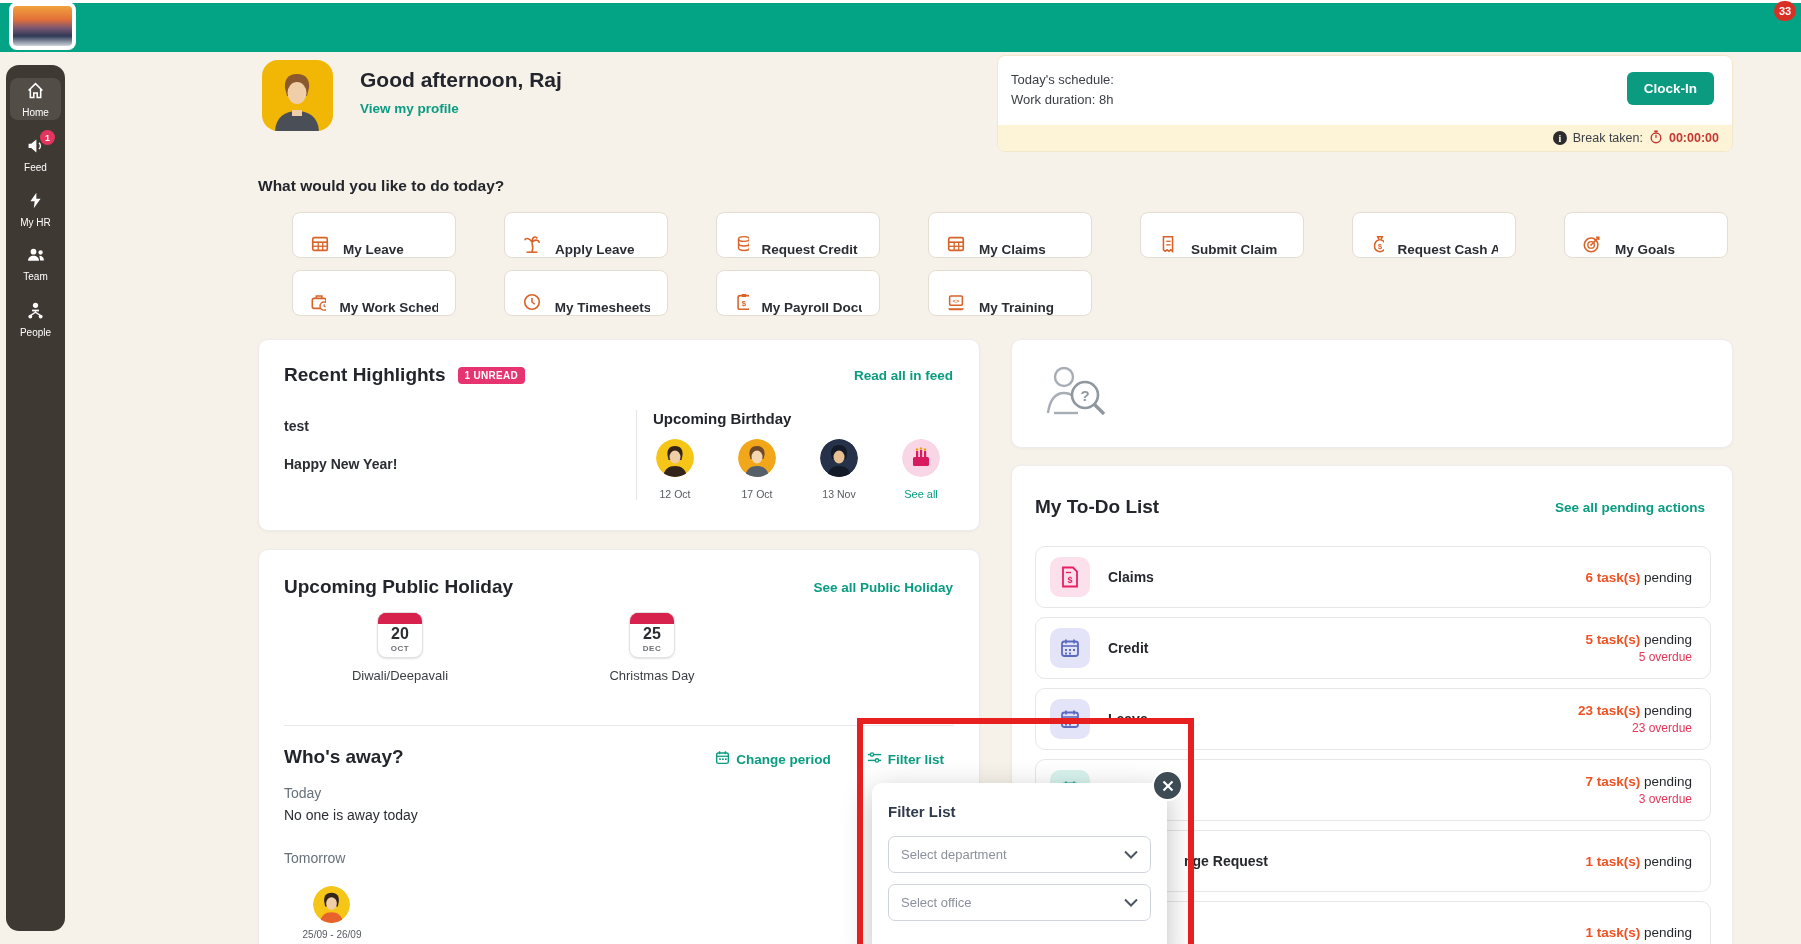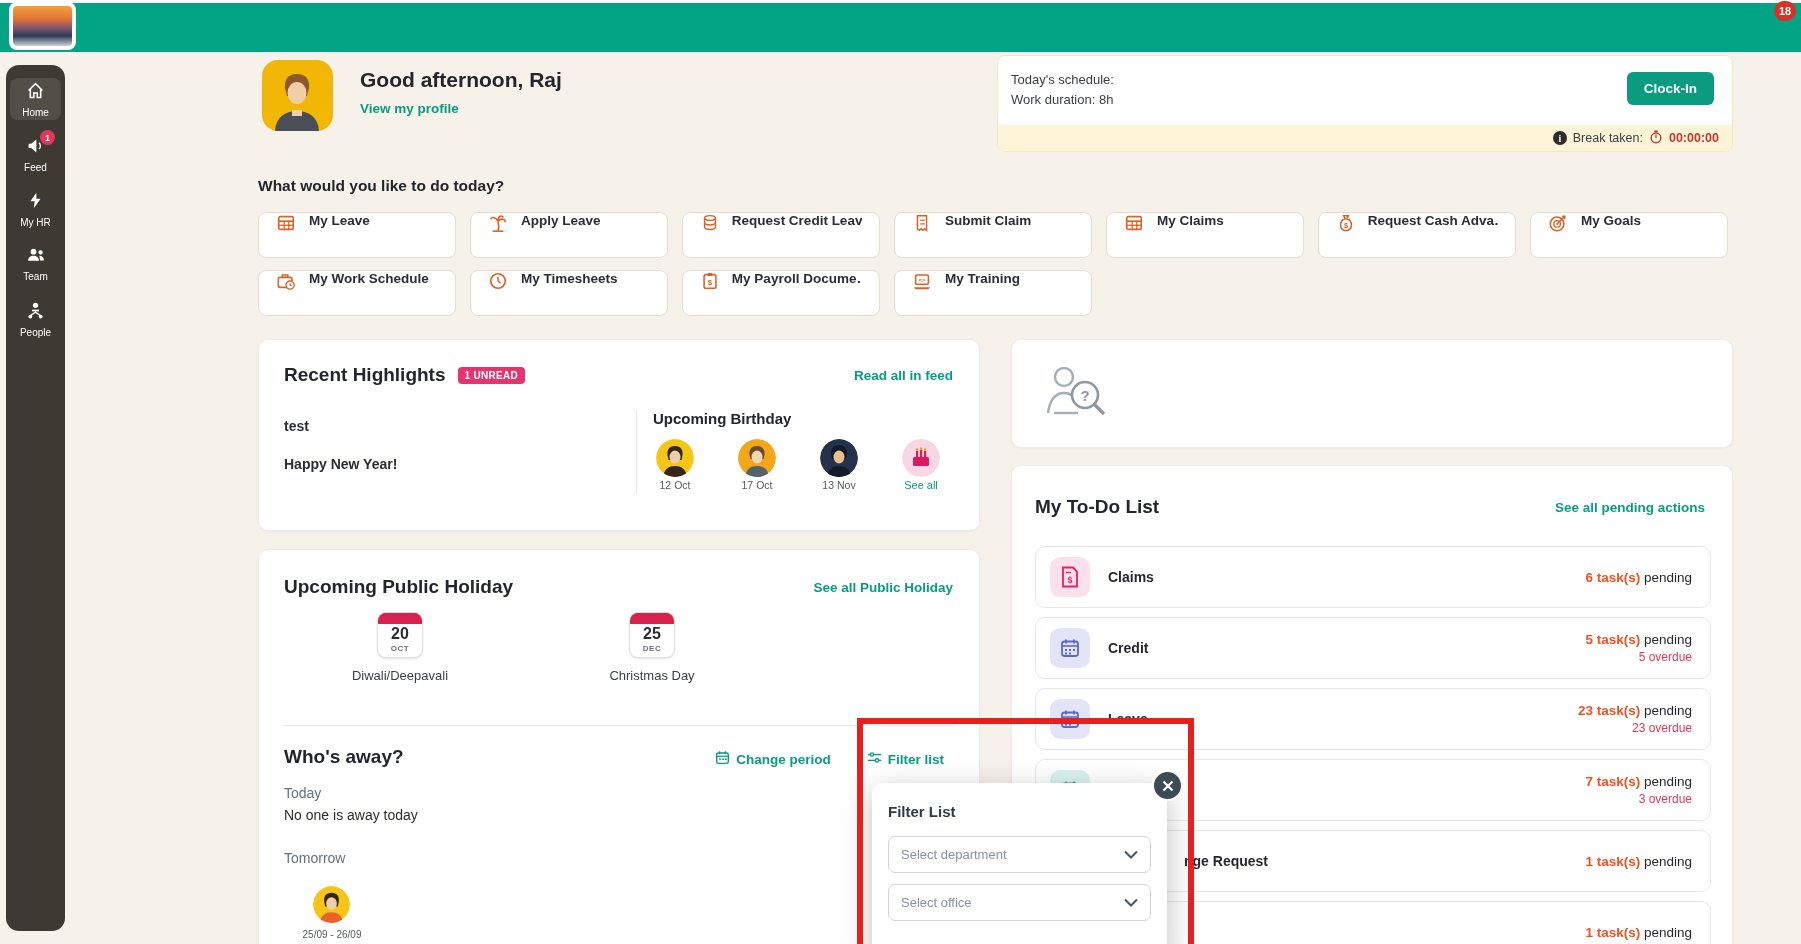--- a/index.html
+++ b/index.html
@@ -33,40 +33,40 @@
   .sched-card { position:absolute; left:997px; top:55px; width:736px; height:97px; background:#fff; border:1px solid #f3e7c9; border-radius:8px; overflow:hidden; }
   .sched-line { position:absolute; left:13px; font-size:13px; color:#3a3f46; }
   .clockin-btn { position:absolute; right:18px; top:16px; background:#0a9b80; color:#fff; font-weight:700; font-size:13.5px; border:none; border-radius:6px; padding:9px 17px; cursor:pointer; }
   .break-strip { position:absolute; left:0; bottom:0; width:100%; height:26px; background:#fdf3d6; display:flex; align-items:center; justify-content:flex-end; gap:6px; padding-right:13px; font-size:12.5px; color:#3a3f46; }
   .break-time { color:#c3392f; font-weight:700; }
   .info-dot { width:14px; height:14px; border-radius:50%; background:#2c2c2c; color:#fff; font-size:10px; font-weight:700; display:flex; align-items:center; justify-content:center; font-family:"Liberation Serif",serif; }
 
   
   .qa-title { position:absolute; left:258px; top:177px; font-size:15.5px; font-weight:700; color:#22262c; }
   .qa-grid { position:absolute; left:258px; top:212px; display:grid; grid-template-columns:repeat(7,198px); gap:12px 14px; }
-  .qa-btn { height:46px; background:#fff; border:1px solid #e3ddd2; border-radius:8px; display:flex; align-items:flex-start; gap:13px; padding:0 17px; cursor:pointer; }
+  .qa-btn { height:46px; background:#fff; border:1px solid #e3ddd2; border-radius:8px; display:flex; align-items:flex-end; gap:13px; padding:0 17px; cursor:pointer;margin-left:34px; }
   .qa-btn span { font-size:13.5px; font-weight:700; color:#2a2d33; white-space:nowrap; overflow:hidden; }
 
   
   .card { position:absolute; background:#fff; border:1px solid #ececec; border-radius:10px; box-shadow:0 1px 3px rgba(0,0,0,0.04); }
   .h-section { font-size:19px; font-weight:700; color:#22262c; }
   .teal-link { color:#0a9c82; font-weight:700; font-size:13.5px; cursor:pointer; display:flex; align-items:center; gap:6px; }
 
   
   .hl-card { left:258px; top:339px; width:722px; height:192px; }
   .hl-head { position:absolute; left:25px; top:24px; display:flex; align-items:center; gap:12px; }
   .unread-badge { background:#e5346f; color:#fff; font-size:10px; font-weight:700; border-radius:4px; padding:3px 7px; letter-spacing:.3px; }
   .hl-readall { position:absolute; right:26px; top:28px;text-align:right; }
   .hl-body { position:absolute; left:25px; top:70px; right:25px; display:flex; }
   .hl-posts { flex:0 0 352px; padding-top:8px; }
   .hl-post { font-size:14px; font-weight:700; color:#2a2d33; margin-bottom:22px; }
   .hl-bday { border-left:1px solid #e5e5e5; padding-left:16px; flex:1; }
   .bday-title { font-size:15px; font-weight:700; color:#22262c; }
   .bday-row { display:flex; gap:38px; margin-top:12px; }
-  .bday-ent { display:flex; flex-direction:column; align-items:center; gap:2px; width:44px; }
+  .bday-ent { display:flex; flex-direction:column; align-items:center; gap:11px; width:44px; }
   .bday-av { width:38px; height:38px; border-radius:50%; overflow:hidden; }
   .bday-date { font-size:10.5px; color:#555a61; }
   .bday-see { font-size:11px; font-weight:400; color:#0a9c82; cursor:pointer; }
 
   
   .hol-card { left:258px; top:549px; width:722px; height:420px; }
   .hol-head { position:absolute; left:25px; top:26px; }
   .hol-seeall { position:absolute; right:26px; top:30px; }
   .hol-items { position:absolute; left:56px; top:62px; display:flex; gap:82px; }
   .hol-item { display:flex; flex-direction:column; align-items:center; width:170px; }
@@ -146,21 +146,21 @@
           <path d="M2 4 l1.5 1.5 L6 3" fill="none" stroke="#a93a0e" stroke-width="1.6"></path>
           <line x1="8" y1="4.5" x2="16" y2="4.5" stroke="#a93a0e" stroke-width="1.6"></line>
           <path d="M2 9.5 l1.5 1.5 L6 8.5" fill="none" stroke="#a93a0e" stroke-width="1.6"></path>
           <line x1="8" y1="10" x2="16" y2="10" stroke="#a93a0e" stroke-width="1.6"></line>
           <line x1="2" y1="15" x2="6" y2="15" stroke="#a93a0e" stroke-width="1.6"></line>
           <line x1="8" y1="15" x2="16" y2="15" stroke="#a93a0e" stroke-width="1.6"></line>
         </svg>
     </span>
     <span>Pending Actions</span>
   </div>
-  <div class="pending-badge">18</div>
+  <div class="pending-badge">33</div>
 
   <div class="sidebar">
     <div class="side-item active">
       <span><svg width="19" height="19" viewBox="0 0 22 22">
             <path d="M3 11 L11 3 L19 11 M5 9.5 V19 H9 V14 H13 V19 H17 V9.5" fill="none" stroke="#fff" stroke-width="1.8"></path>
           </svg></span>
       <span class="lbl">Home</span>
     </div>
     <div class="side-item">
       <span><svg width="19" height="19" viewBox="0 0 22 22">
@@ -250,35 +250,35 @@
     <div class="qa-btn">
       <span><svg width="20" height="20" viewBox="0 0 22 22">
             <ellipse cx="11" cy="5.5" rx="6" ry="2.6" fill="none" stroke="#d96227" stroke-width="1.6"></ellipse>
             <path d="M5 5.5 v5 c0 1.4 2.7 2.6 6 2.6 s6-1.2 6-2.6 v-5" fill="none" stroke="#d96227" stroke-width="1.6"></path>
             <path d="M5 10.5 v5 c0 1.4 2.7 2.6 6 2.6 s6-1.2 6-2.6 v-5" fill="none" stroke="#d96227" stroke-width="1.6"></path>
           </svg></span>
       <span>Request Credit Leave</span>
     </div>
     <div class="qa-btn">
       <span><svg width="20" height="20" viewBox="0 0 22 22">
-            <path d="M6 3 h10 v16 l-2-1.6 -2 1.6 -2-1.6 -2 1.6 -2-1.6 Z" fill="none" stroke="#d96227" stroke-width="1.7"></path>
-            <line x1="9" y1="8" x2="14" y2="8" stroke="#d96227" stroke-width="1.4"></line>
-            <line x1="9" y1="12" x2="14" y2="12" stroke="#d96227" stroke-width="1.4"></line>
-          </svg></span>
-      <span>Submit Claim</span>
-    </div>
-    <div class="qa-btn">
-      <span><svg width="20" height="20" viewBox="0 0 22 22">
             <rect x="3" y="4" width="16" height="14" rx="1.5" fill="none" stroke="#d96227" stroke-width="1.8"></rect>
             <line x1="3" y1="9" x2="19" y2="9" stroke="#d96227" stroke-width="1.8"></line>
             <line x1="3" y1="13.5" x2="19" y2="13.5" stroke="#d96227" stroke-width="1.4"></line>
             <line x1="9" y1="9" x2="9" y2="18" stroke="#d96227" stroke-width="1.4"></line>
             <line x1="14" y1="9" x2="14" y2="18" stroke="#d96227" stroke-width="1.4"></line>
           </svg></span>
       <span>My Claims</span>
+    </div>
+    <div class="qa-btn">
+      <span><svg width="20" height="20" viewBox="0 0 22 22">
+            <path d="M6 3 h10 v16 l-2-1.6 -2 1.6 -2-1.6 -2 1.6 -2-1.6 Z" fill="none" stroke="#d96227" stroke-width="1.7"></path>
+            <line x1="9" y1="8" x2="14" y2="8" stroke="#d96227" stroke-width="1.4"></line>
+            <line x1="9" y1="12" x2="14" y2="12" stroke="#d96227" stroke-width="1.4"></line>
+          </svg></span>
+      <span>Submit Claim</span>
     </div>
     <div class="qa-btn">
       <span><svg width="20" height="20" viewBox="0 0 22 22">
             <path d="M8.5 3 h5 l-1.6 3.4 c3.5 1 5.1 4 5.1 7.1 a6 6 0 0 1 -12 0 c0-3.1 1.6-6.1 5.1-7.1 Z" fill="none" stroke="#d96227" stroke-width="1.7"></path>
             <text x="11" y="16" font-size="8" text-anchor="middle" fill="#d96227" font-weight="bold">$</text>
           </svg></span>
       <span>Request Cash Adva…</span>
     </div>
     <div class="qa-btn">
       <span><svg width="20" height="20" viewBox="0 0 22 22">

